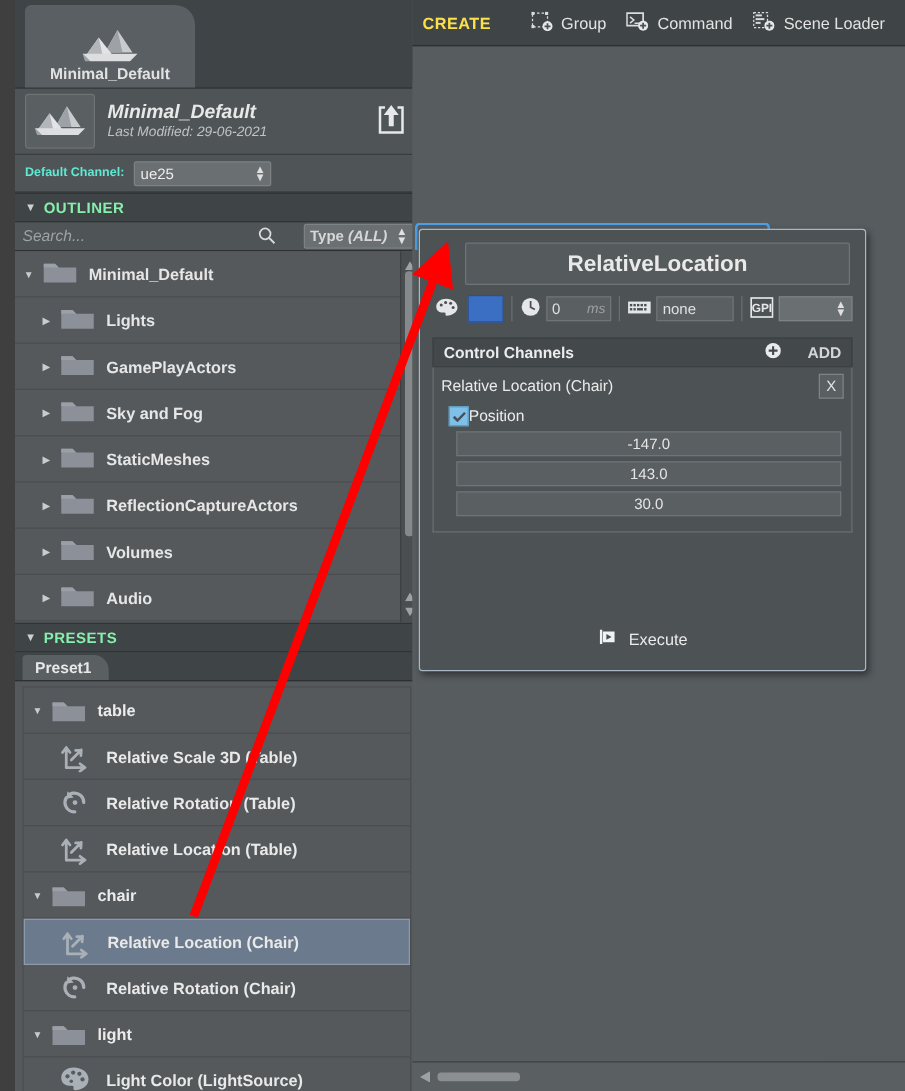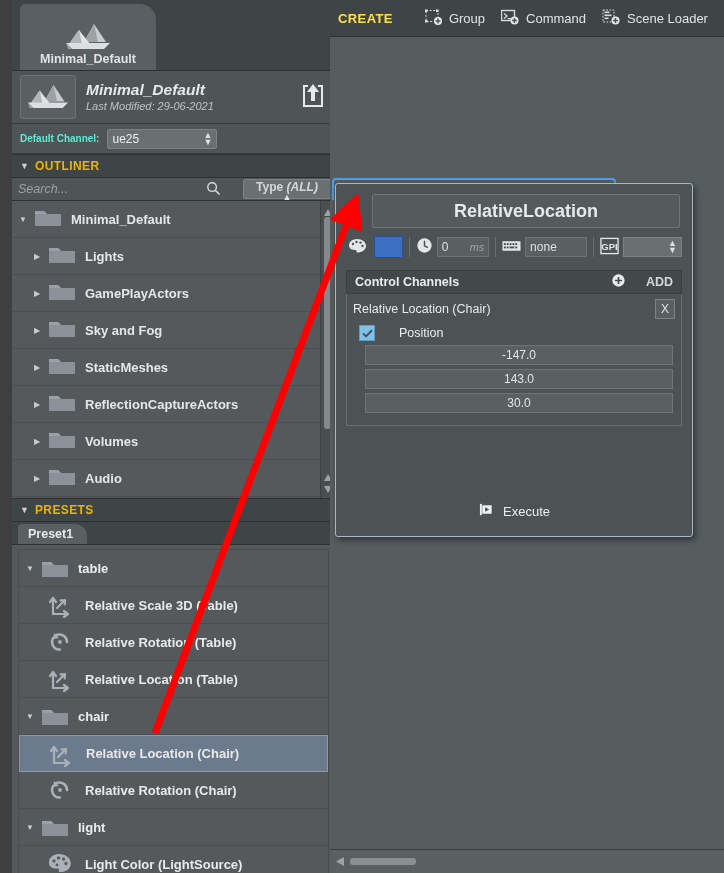--- a/index.html
+++ b/index.html
@@ -101,40 +101,39 @@
 
   .section-head {
     height: 22px;
     background: #3f4447;
     display:flex; align-items:center;
     padding-left: 8px;
     border-bottom: 1px solid #2d2f31;
     border-top: 1px solid #2d2f31;
   }
   .section-head .caret { font-size: 9px; margin-right: 6px; color: #cfcfcf;}
-  .section-head .title { font-size: 12px; font-weight: bold; letter-spacing: .4px; color:#eab308;}
+  .section-head .title { font-size: 12px; font-weight: bold; letter-spacing: .4px; color:#86efac;}
 
   .search-row {
     height: 22px; background: #4f5457;
     display:flex; align-items:center;
     border-bottom: 1px solid #2d2f31;
   }
   .search-field {
     flex:1; display:flex; align-items:center; padding-left:6px; height:100%;
     position:relative;
   }
   .search-field .ph { font-style: italic; color:#9ea2a4; font-size:12.5px;}
   .search-icon { position:absolute; right:22px; top:3px; }
   .type-filter {
     width: 88px; height:20px; margin-right:4px;
     background:#6a6f72; border:1px solid #7d8285; border-radius:2px;
     display:flex; align-items:center; justify-content:space-between;
     padding:0 4px; box-sizing:border-box; font-size:12px; font-weight:bold;
     cursor:pointer;
-    flex-direction:column;
   }
   .type-filter i { font-style: italic; font-weight: bold; }
 
   
   .tree {
     background: #55595c;
     position: relative;
     overflow: hidden;
   }
   .tree-row {
@@ -304,21 +303,21 @@
     background:#4d5255;
     padding: 5px 6px 8px 6px;
   }
   .cc-row1 { display:flex; align-items:center; justify-content:space-between; }
   .cc-title { font-size:12.5px; color:#eaeaea; }
   .x-btn {
     width:18px; height:18px; background:#5a5f62; border:1px solid #7d8285;
     display:flex; align-items:center; justify-content:center;
     font-size:12px; color:#e4e4e4; cursor:pointer;
   }
-  .cc-check { display:flex; align-items:center; gap:24px; margin: 6px 0 4px 6px;}
+  .cc-check { display:flex; align-items:center; gap:0; margin: 6px 0 4px 6px;}
   .cbox {
     width:14px; height:14px; background:#7fc0e8; border:1px solid #5f9dc4;
     display:flex; align-items:center; justify-content:center;
     cursor:pointer;
   }
   .cbox svg { display:block; }
   .cc-check .lbl { font-size:12.5px; color:#ececec;}
   .val-field {
     height: 18px; margin: 0 2px 4px 12px;
     background:#5a5f62; border:1px solid #6e7478;

